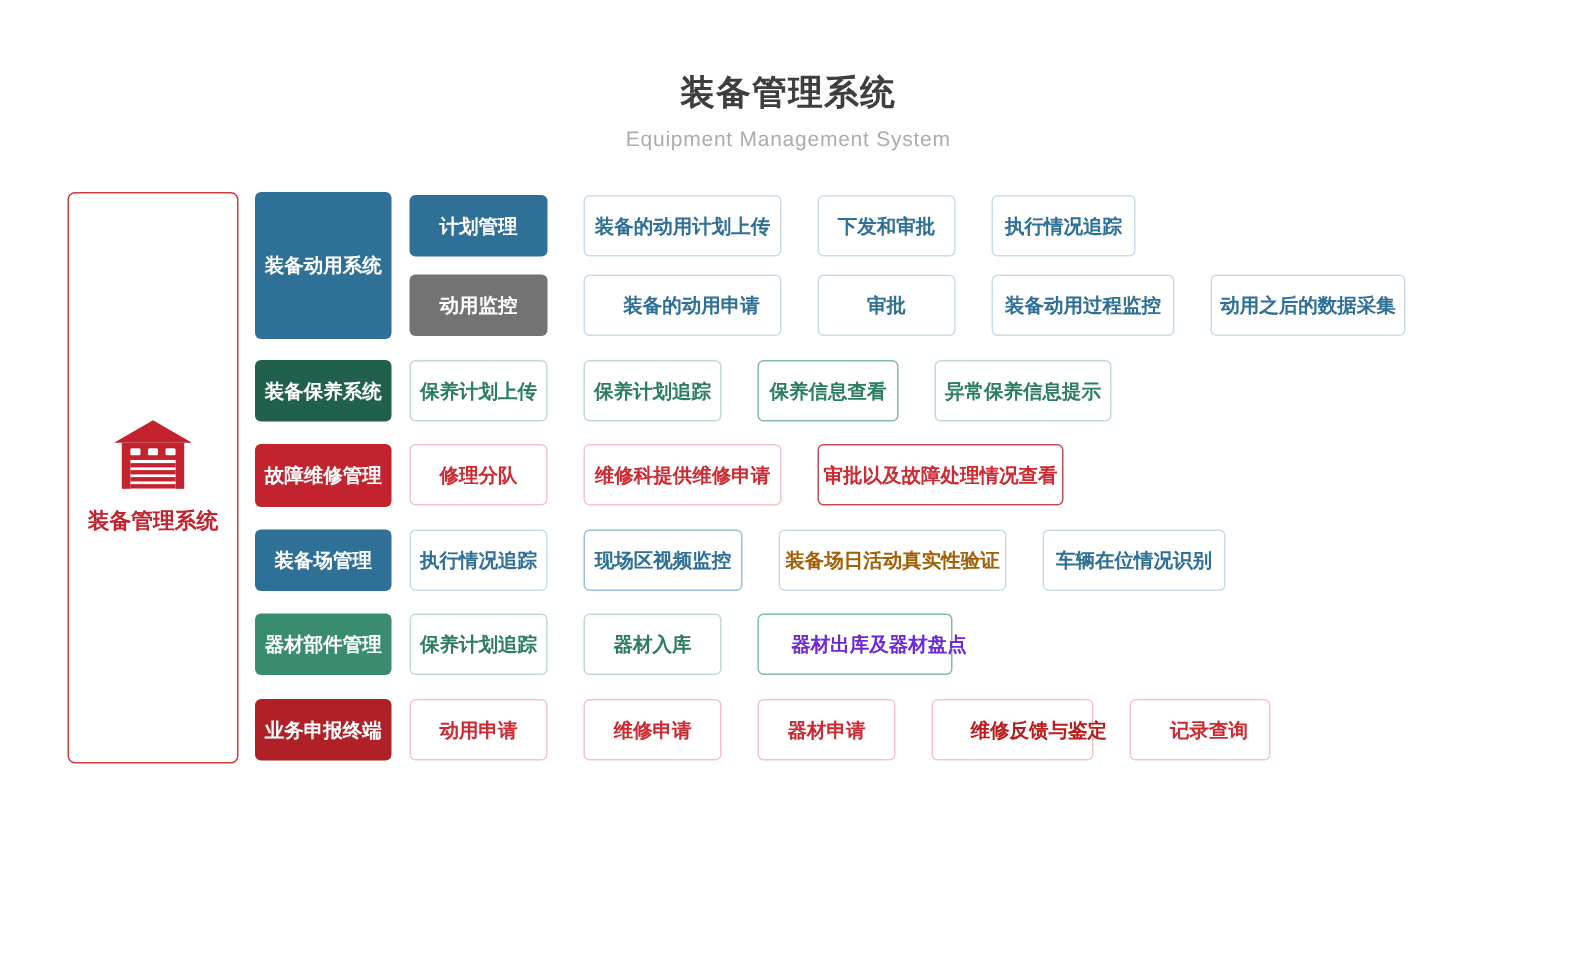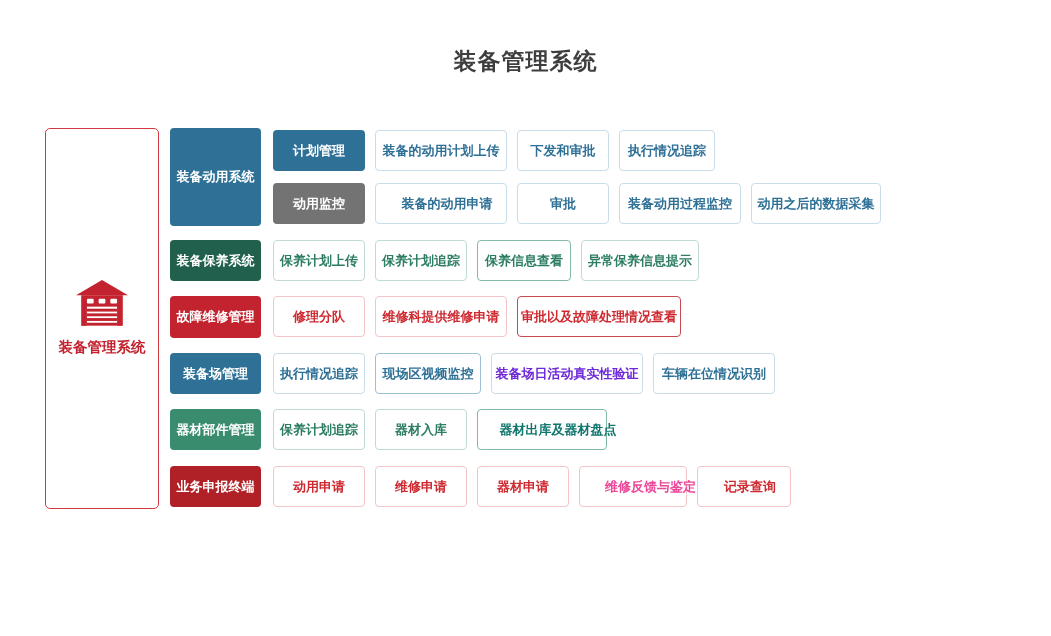--- a/index.html
+++ b/index.html
@@ -38,37 +38,38 @@
   .category {
     position: absolute; left: 170px; width: 91px;
     box-sizing: border-box; border-radius: 4px;
     display: flex; align-items: center; justify-content: center;
     color: #ffffff; font-size: 13px; font-weight: bold;
     white-space: nowrap;
   }
 
   .node-row {
     position: absolute; left: 273px;
-    display: flex; gap: 10px;
+    display: flex; gap: 24px;
   }
   .node-btn {
     box-sizing: border-box; height: 41px;
     border-radius: 4px;
     display: flex; align-items: center; justify-content: center;
     font-size: 13px; font-weight: bold;
     background: #ffffff;
     white-space: nowrap;
   }
 </style>
 </head>
 <body>
 
 <div class="canvas">
 
   <div class="page-title" style="color: rgb(62, 62, 62);">装备管理系统</div>
+  <div class="page-subtitle" style="color: rgb(172, 172, 172);">Equipment Management System</div>
 
   <div class="root-box" style="border-color: rgb(210, 58, 65);">
     <span style="line-height:0;">
       <svg width="52" height="46" viewBox="0 0 100 88" xmlns="http://www.w3.org/2000/svg">
         <g fill="#C2232E">
           <polygon points="50,0 100,29 0,29"></polygon>
           <rect x="10" y="29" width="80" height="59"></rect>
         </g>
         <g fill="#ffffff">
           <rect x="21" y="36" width="13" height="9" rx="2"></rect>
@@ -116,30 +117,30 @@
         <div class="node-btn" style="width: 118px; color: rgb(44, 125, 98); border: 1px solid rgb(192, 220, 207);">异常保养信息提示</div>
       </div>
       <div class="node-row" style="top: 296px;">
         <div class="node-btn" style="width: 92px; color: rgb(206, 42, 49); border: 1px solid rgb(243, 197, 200);">修理分队</div>
         <div class="node-btn" style="width: 132px; color: rgb(206, 42, 49); border: 1px solid rgb(243, 197, 200);">维修科提供维修申请</div>
         <div class="node-btn" style="width: 164px; color: rgb(206, 42, 49); border: 1px solid rgb(200, 74, 81);">审批以及故障处理情况查看</div>
       </div>
       <div class="node-row" style="top: 353px;">
         <div class="node-btn" style="width: 92px; color: rgb(46, 112, 150); border: 1px solid rgb(200, 220, 234);">执行情况追踪</div>
         <div class="node-btn" style="width: 106px; color: rgb(46, 112, 150); border: 1px solid rgb(156, 192, 214);">现场区视频监控</div>
-        <div class="node-btn" style="width: 152px; color: #6d28d9; border: 1px solid rgb(200, 220, 234);">装备场日活动真实性验证</div>
+        <div class="node-btn" style="width: 152px; color: #a16207; border: 1px solid rgb(200, 220, 234);">装备场日活动真实性验证</div>
         <div class="node-btn" style="width: 122px; color: rgb(46, 112, 150); border: 1px solid rgb(200, 220, 234);">车辆在位情况识别</div>
       </div>
       <div class="node-row" style="top: 409px;">
         <div class="node-btn" style="width: 92px; color: rgb(44, 125, 98); border: 1px solid rgb(192, 220, 207);">保养计划追踪</div>
         <div class="node-btn" style="width: 92px; color: rgb(44, 125, 98); border: 1px solid rgb(192, 220, 207);">器材入库</div>
-        <div class="node-btn" style="width: 130px; color: #0f766e; border: 1px solid rgb(131, 186, 165); padding-left: 32px;">器材出库及器材盘点</div>
+        <div class="node-btn" style="width: 130px; color: #6d28d9; border: 1px solid rgb(131, 186, 165); padding-left: 32px;">器材出库及器材盘点</div>
       </div>
       <div class="node-row" style="top: 466px;">
         <div class="node-btn" style="width: 92px; color: rgb(206, 42, 49); border: 1px solid rgb(243, 197, 200);">动用申请</div>
         <div class="node-btn" style="width: 92px; color: rgb(206, 42, 49); border: 1px solid rgb(243, 197, 200);">维修申请</div>
         <div class="node-btn" style="width: 92px; color: rgb(206, 42, 49); border: 1px solid rgb(243, 197, 200);">器材申请</div>
-        <div class="node-btn" style="width: 108px; color: #ec4899; border: 1px solid rgb(243, 197, 200); padding-left: 35px;">维修反馈与鉴定</div>
+        <div class="node-btn" style="width: 108px; color: #b91c1c; border: 1px solid rgb(243, 197, 200); padding-left: 35px;">维修反馈与鉴定</div>
         <div class="node-btn" style="width: 94px; color: rgb(206, 42, 49); border: 1px solid rgb(243, 197, 200); padding-left: 12px;">记录查询</div>
       </div>
     </div>
 
 </div>
 
 </body></html>

